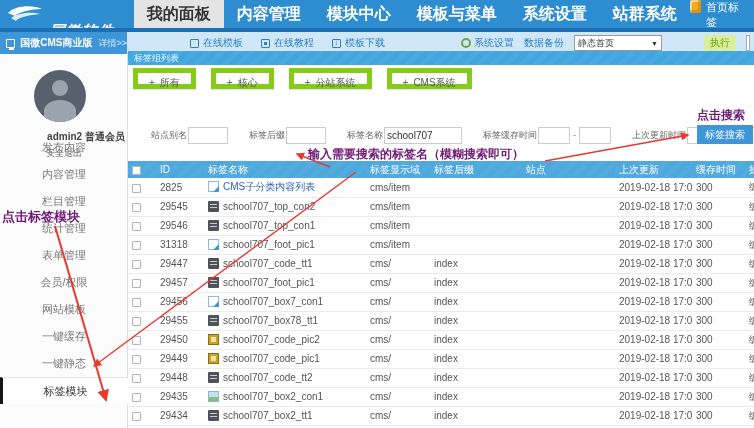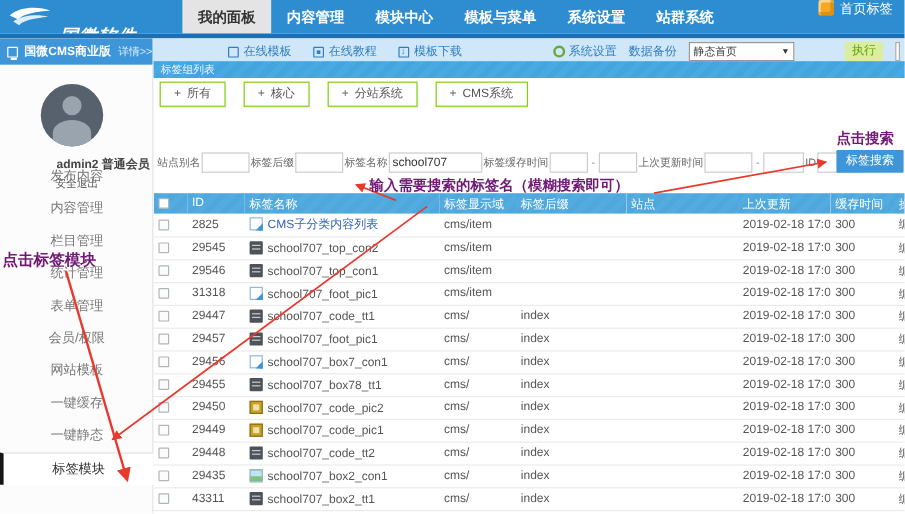--- a/index.html
+++ b/index.html
@@ -6,21 +6,21 @@
   body { font-family:"Liberation Sans", sans-serif; background:#fff; }
   .screen { position:relative; width:754px; height:428px; overflow:hidden; background:#fff; }
 
   
   .topnav { position:absolute; left:0; top:0; width:754px; height:28px; background:#2e8dd0; display:flex; align-items:stretch; }
   .logo { display:flex; align-items:center; padding-left:6px; width:152px; }
   .logo-swoosh { width:38px; height:20px; margin-right:6px; }
   .logo-txt .t1 { color:#fff; font-size:15px; font-weight:bold; font-style:italic; line-height:15px; letter-spacing:1px;margin-top:40px; }
   .logo-txt .t2 { color:#bfe0f5; font-size:7px; font-style:italic; line-height:8px; }
   .nav-tabs { display:flex; }
-  .nav-tab { color:#fff; font-size:12px; font-weight:bold; line-height:28px; padding:0 13px; cursor:pointer; white-space:nowrap; }
+  .nav-tab { color:#fff; font-size:16px; font-weight:bold; line-height:28px; padding:0 13px; cursor:pointer; white-space:nowrap; }
   .nav-tab[data-active="true"] { background:#e4e4e4; color:#333; }
   .nav-right { margin-left:auto; display:flex; align-items:flex-start; padding-right:10px; }
   .cube-icon { width:13px; height:13px; background:#f6a821; border-radius:2px; margin-right:5px; position:relative; box-shadow:inset -3px -3px 0 rgba(190,120,0,.45), inset 2px 2px 0 rgba(255,255,255,.5); }
   .home-tag { color:#fff; font-size:11px; }
   .navstrip { position:absolute; left:0; top:28px; width:754px; height:4px; background:#1b6fb2; }
 
   
   .toolbar2 { position:absolute; left:0; top:32px; width:754px; height:22px; background:#cfe7f8; }
   .product-block { position:absolute; left:0; top:0; width:127px; height:22px; background:#3e96d9; color:#fff; display:flex; align-items:center; padding-left:6px; }
   .monitor-icon { width:11px; height:9px; border:1px solid #fff; border-radius:1px; position:relative; margin-right:5px; }
@@ -51,25 +51,25 @@
   .side-menu { position:absolute; left:0; top:80px; width:128px; list-style:none; }
   .side-menu li { height:27px; line-height:27px; text-align:center; font-size:11px; color:#777; cursor:pointer; }
   .side-menu li[data-active="true"] { color:#333; background:#fff; border-top:1px solid #e2e2e2; border-left:3px solid #151515; }
 
   
   .main { position:absolute; left:128px; top:54px; width:626px; height:374px; background:#fff; }
   .panel-bar { position:absolute; left:0; top:-3px; width:714px; height:14px;
     background:repeating-linear-gradient(135deg,#42a5de 0 5px,#47aae2 5px 10px);
     color:#eaf6ff; font-size:9px; line-height:14px; padding-left:6px; }
   .group-row { position:absolute; left:5px; top:14px; display:flex; gap:15px; }
-  .gbtn { height:21px; border:1px solid #84cc16; background:#fff; color:#555; font-size:10px; line-height:19px; padding:0 11px; box-shadow:0 1px 1px rgba(0,0,0,.1); cursor:pointer; white-space:nowrap; }
+  .gbtn { height:21px; border:5px solid #84cc16; background:#fff; color:#555; font-size:10px; line-height:19px; padding:0 11px; box-shadow:0 1px 1px rgba(0,0,0,.1); cursor:pointer; white-space:nowrap; }
   .gbtn .plus { margin-right:5px; color:#666; }
 
   .filter-row { position:absolute; left:3px; top:71px; width:620px; height:20px; display:flex; align-items:center; gap:1px; font-size:9px; color:#666; white-space:nowrap; }
-  .filter-row label { margin-left:0; }
+  .filter-row label { margin-left:20px; }
   .filter-row input { height:17px; border:1px solid #ccc; background:#fff; font-size:10px; color:#333; padding:0 2px; font-family:"Liberation Sans",sans-serif; }
   .in-1 { width:40px; } .in-2 { width:40px; } .in-3 { width:78px; }
   .in-4 { width:32px; } .in-5 { width:32px; } .in-6 { width:40px; } .in-7 { width:34px; } .in-8 { width:38px; }
   .dash { color:#888; margin:0 2px; }
   .search-btn { position:absolute; right:1px; top:71px; width:56px; height:19px; background:#3e96d9; color:#fff; font-size:10px; line-height:19px; text-align:center; cursor:pointer; border-radius:1px; }
 
   
   .tag-table { position:absolute; left:0; top:107px; width:626px; border-collapse:collapse; table-layout:fixed; }
   .tag-table th { background:repeating-linear-gradient(135deg,#4fa8dc 0 5px,#53ace0 5px 10px); color:#fff; font-size:10px; font-weight:normal; text-align:left; height:17px; padding:0 0 0 4px; overflow:hidden; white-space:nowrap; }
   .tag-table td { height:19px; border-bottom:1px solid #ebebeb; font-size:10px; color:#555; padding:0 0 0 4px; overflow:hidden; white-space:nowrap; }
@@ -419,21 +419,21 @@
             <td>cms/</td>
             <td>index</td>
             <td></td>
             <td>2019-02-18 17:09</td>
             <td>300</td>
             <td>编辑</td>
           </tr>
 
           <tr>
             <td><span class="cb"></span></td>
-            <td>43311</td>
+            <td>29434</td>
             <td>
               <span class="tag-icon" data-icon="note"></span><span class="tag-name" data-kind="plain">school707_box2_tt1</span>
             </td>
             <td>cms/</td>
             <td>index</td>
             <td></td>
             <td>2019-02-18 17:09</td>
             <td>300</td>
             <td>编辑</td>
           </tr>

